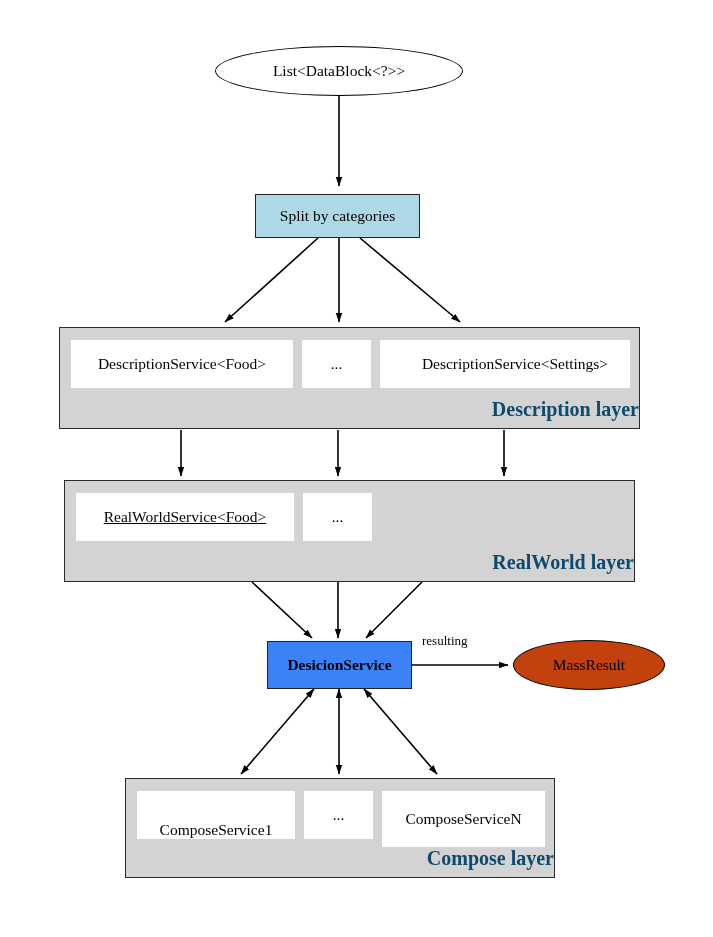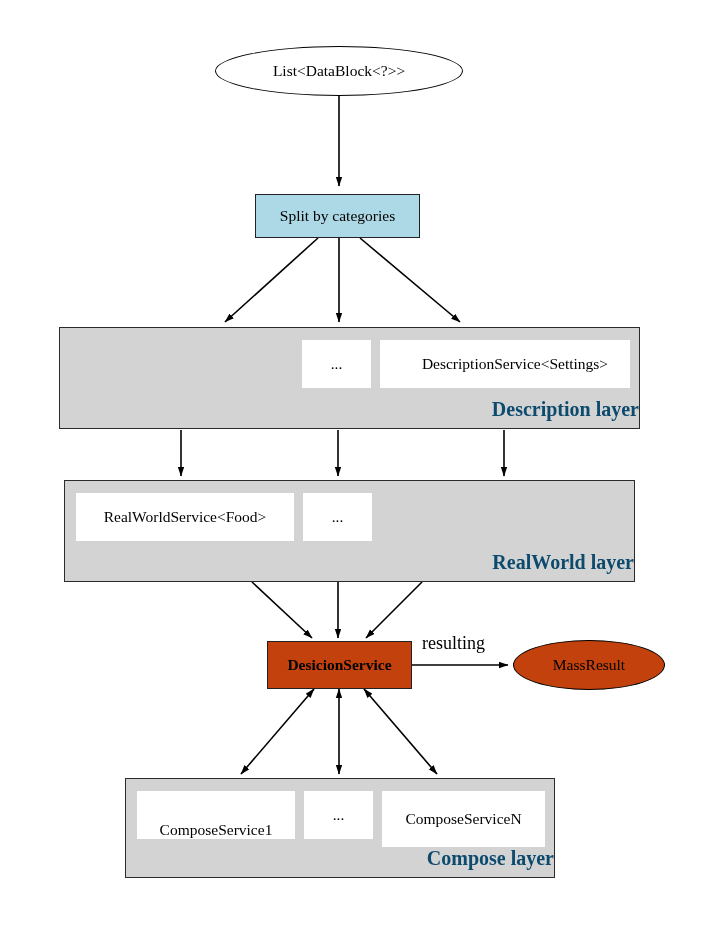--- a/index.html
+++ b/index.html
@@ -73,21 +73,21 @@
     display: flex;
     align-items: center;
     justify-content: center;
     font-size: 15.5px;
     color: #000000;
     white-space: nowrap;
   }
 
   .edge-label {
     position: absolute;
-    font-size: 18px;
+    font-size: 13px;
     color: #000000;
     white-space: nowrap;
   }
 </style>
 </head>
 <body>
 
 <div id="canvas">
 
   <svg class="edges" viewBox="0 0 713 937" xmlns="http://www.w3.org/2000/svg">
@@ -126,40 +126,43 @@
 
   <div class="node ellipse" style="left:215px; top:46px; width:248px; height:50px; font-size:15.5px;">
     <span>List&lt;DataBlock&lt;?&gt;&gt;</span>
   </div>
 
   <div class="node rect" style="left:255px; top:194px; width:165px; height:44px; background:#ADD8E6; font-size:15.5px;">
     <span>Split by categories</span>
   </div>
 
   <div class="cluster" style="left:59px; top:327px; width:581px; height:102px;">
+    <div class="leaf" style="left:11px; top:12px; width:222px; height:48px;">
+      <span>DescriptionService&lt;Food&gt;</span>
+    </div>
     <div class="leaf" style="left:242px; top:12px; width:69px; height:48px;">
       <span>...</span>
     </div>
     <div class="leaf" style="left:320px; top:12px; width:250px; height:48px;padding-left:20px;">
       <span>DescriptionService&lt;Settings&gt;</span>
     </div>
     <div class="cluster-label">Description layer</div>
   </div>
 
   <div class="cluster" style="left:64px; top:480px; width:571px; height:102px;">
-    <div class="leaf" style="left:11px; top:12px; width:218px; height:48px;">
+    <div class="leaf" style="left:11px; top:12px; width:218px; height:48px;text-decoration:underline;">
       <span>RealWorldService&lt;Food&gt;</span>
     </div>
     <div class="leaf" style="left:238px; top:12px; width:69px; height:48px;">
       <span>...</span>
     </div>
     <div class="cluster-label">RealWorld layer</div>
   </div>
 
-  <div class="node rect" style="left:267px; top:641px; width:145px; height:48px; background:#c2410c; font-size:15.5px; font-weight:bold;">
+  <div class="node rect" style="left:267px; top:641px; width:145px; height:48px; background:#3b82f6; font-size:15.5px; font-weight:bold;">
     <span>DesicionService</span>
   </div>
 
   <div class="edge-label" style="left:422px; top:633px;">resulting</div>
 
   <div class="node ellipse" style="left:513px; top:640px; width:152px; height:50px; background:#c2410c; font-size:15.5px;">
     <span>MassResult</span>
   </div>
 
   <div class="cluster" style="left:125px; top:778px; width:430px; height:100px;">

